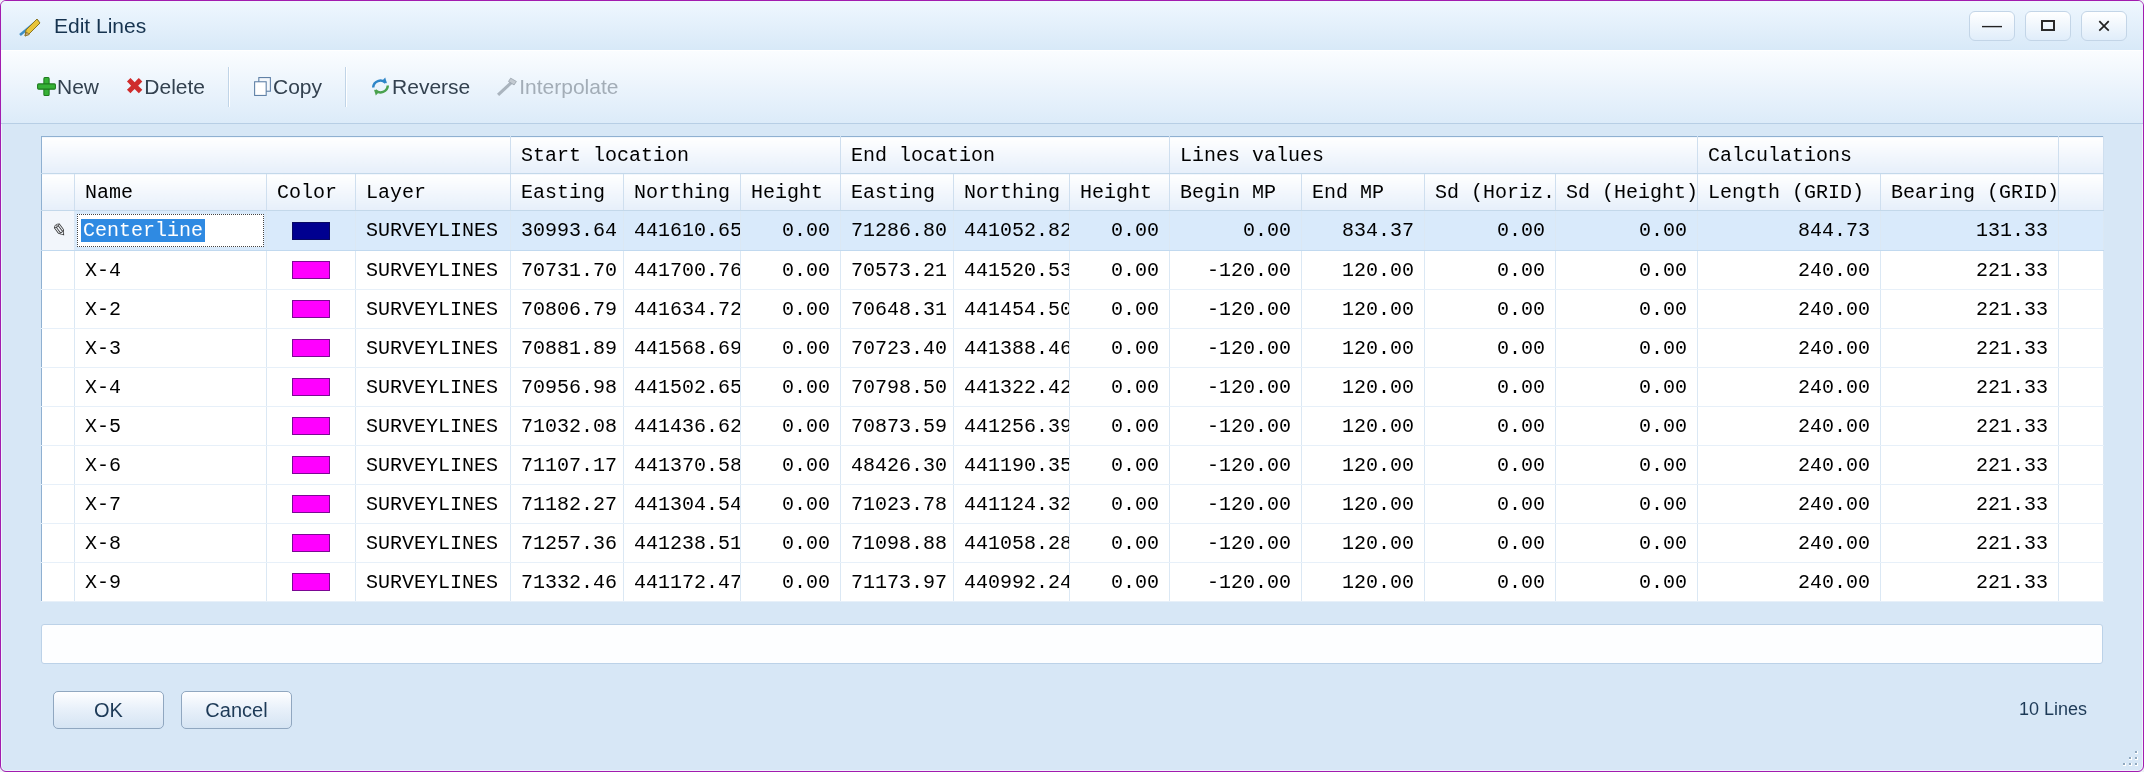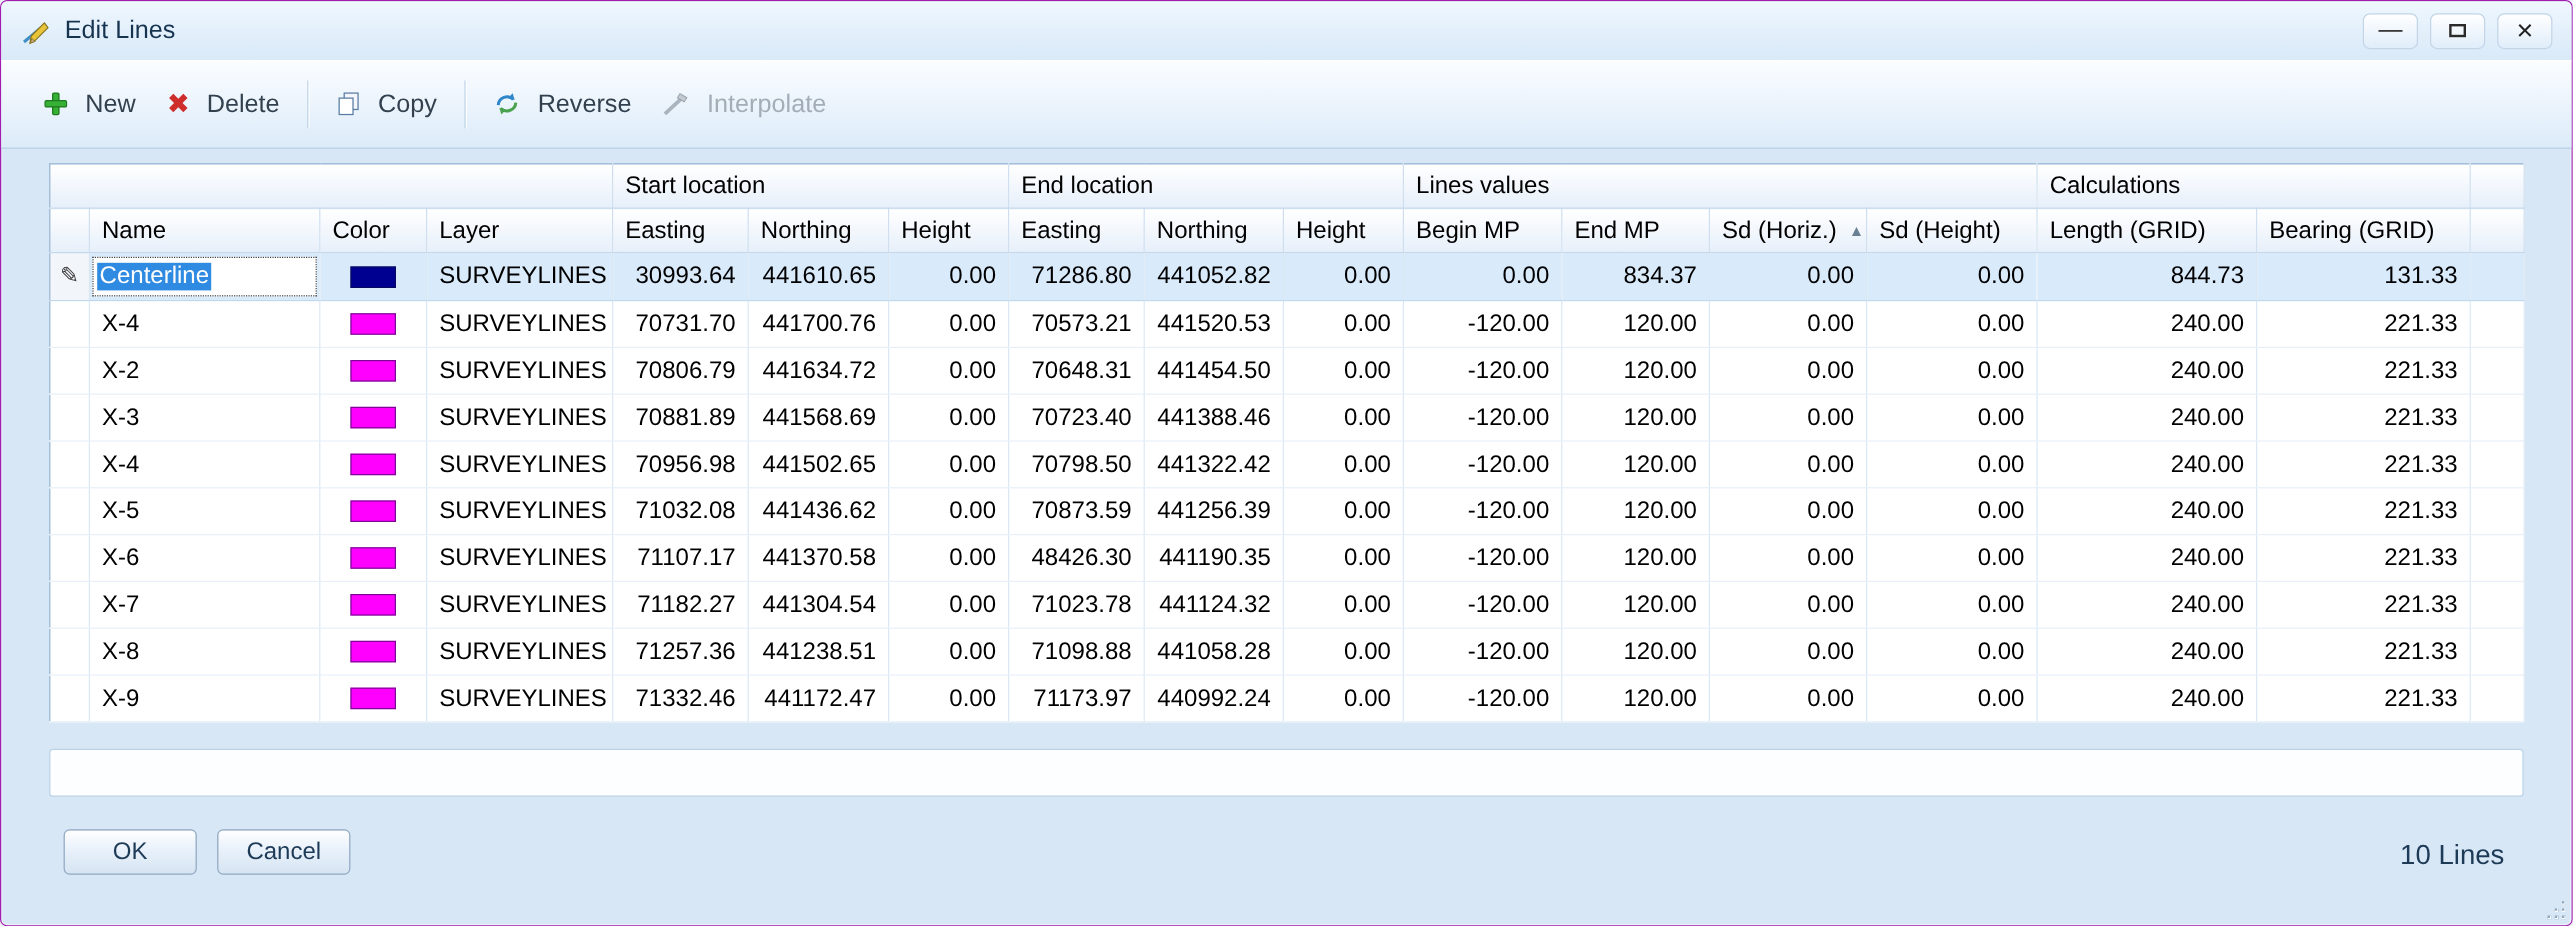--- a/index.html
+++ b/index.html
@@ -21,32 +21,32 @@
   .win-btn{ width:46px; height:30px; border:1px solid #c3d5e7; border-radius:6px;
     background:linear-gradient(#ffffff,#e0edfa); display:flex; align-items:center; justify-content:center;
     font-size:20px; color:#222; }
   .win-btn .close-glyph{ font-size:24px; line-height:1; }
   .maxbox{ width:14px; height:11px; border:2px solid #2a2a2a; }
 
   
   .toolbar{ flex:0 0 74px; display:flex; align-items:center; padding:0 22px;
     background:linear-gradient(#fbfdff,#dcebf9); border-bottom:1px solid #b7cee5;
     box-shadow: inset 0 1px 0 #ffffff; }
-  .tb-btn{ display:flex; align-items:center; gap:14px; padding:9px 13px; border-radius:4px;
+  .tb-btn{ display:flex; align-items:center; gap:0; padding:9px 13px; border-radius:4px;
     font-size:21px; color:#33414f; }
   .tb-btn.disabled{ color:#a3adb7; }
   .ti{ line-height:1; font-size:23px; }
   .icon-delete{ color:#cf2c2c; font-weight:bold; }
   .tb-sep{ width:1px; height:40px; background:#c0d4e7; box-shadow:1px 0 0 #ffffff; margin:0 10px; }
 
   
   .content{ flex:1 1 auto; padding:12px 40px 0 40px; overflow:hidden; }
 
   table.grid{ border-collapse:collapse; table-layout:fixed; width:2062px;
-    background:#ffffff; border:1px solid #8fb0d1; font-size:20px; color:#000; }
+    background:#ffffff; border:1px solid #8fb0d1; font-size:20px; color:#000;font-family:Liberation Mono, monospace; }
   .grid th{ height:37px; background:linear-gradient(#ffffff,#e6effa);
     border-right:1px solid #cfdfef; border-bottom:1px solid #c3d8ea;
     font-weight:normal; text-align:left; padding:0 10px; white-space:nowrap; overflow:hidden; }
   .grid th.blank{ }
   .th-flex{ display:flex; align-items:center; gap:10px; }
   .sort{ font-size:13px; color:#6b7f92; }
 
   .grid td{ height:39px; border-right:1px solid #dbe8f4; border-bottom:1px solid #e7f0f9;
     padding:0 10px; white-space:nowrap; overflow:hidden; background:#fff; }
   .grid td.num{ text-align:right; }
@@ -65,21 +65,21 @@
 
   .substrip{ margin-top:22px; width:2062px; height:40px; background:#fdfeff;
     border:1px solid #bcd2e8; border-radius:3px; }
 
   
   .footer{ flex:0 0 91px; display:flex; align-items:flex-start; padding:11px 56px 0 52px; }
   .btn{ min-width:111px; height:38px; border:1px solid #90a7c0; border-radius:5px;
     background:linear-gradient(#fefeff,#e9f1fa 45%,#d5e4f3);
     font-size:20px; color:#1d3a57; display:flex; align-items:center; justify-content:center; padding:0 20px; }
   .btn-cancel{ margin-left:17px; }
-  .status{ margin-left:auto; font-size:23px; color:#1d3a57; padding-top:8px; }
+  .status{ margin-left:auto; font-size:18px; color:#1d3a57; padding-top:8px; }
 
   .grip{ position:absolute; right:5px; bottom:5px; width:18px; height:18px; }
   .grip i{ position:absolute; width:3px; height:3px; background:#8fa8bf; box-shadow:inset -1px -1px 0 #fff; }
   .grip .g1{ right:0; bottom:0; } .grip .g2{ right:6px; bottom:0; } .grip .g3{ right:12px; bottom:0; }
   .grip .g4{ right:0; bottom:6px; } .grip .g5{ right:6px; bottom:6px; } .grip .g6{ right:0; bottom:12px; }
 </style>
 </head>
 <body>
 
 <div class="window">

